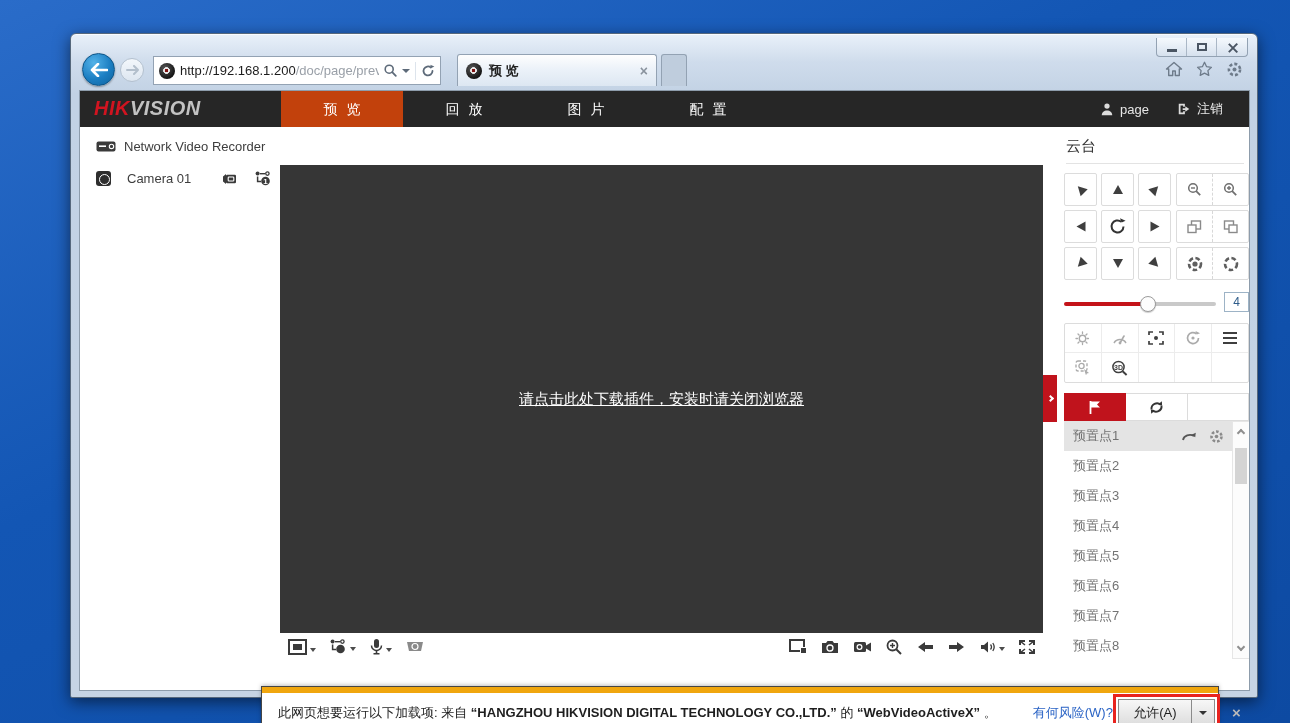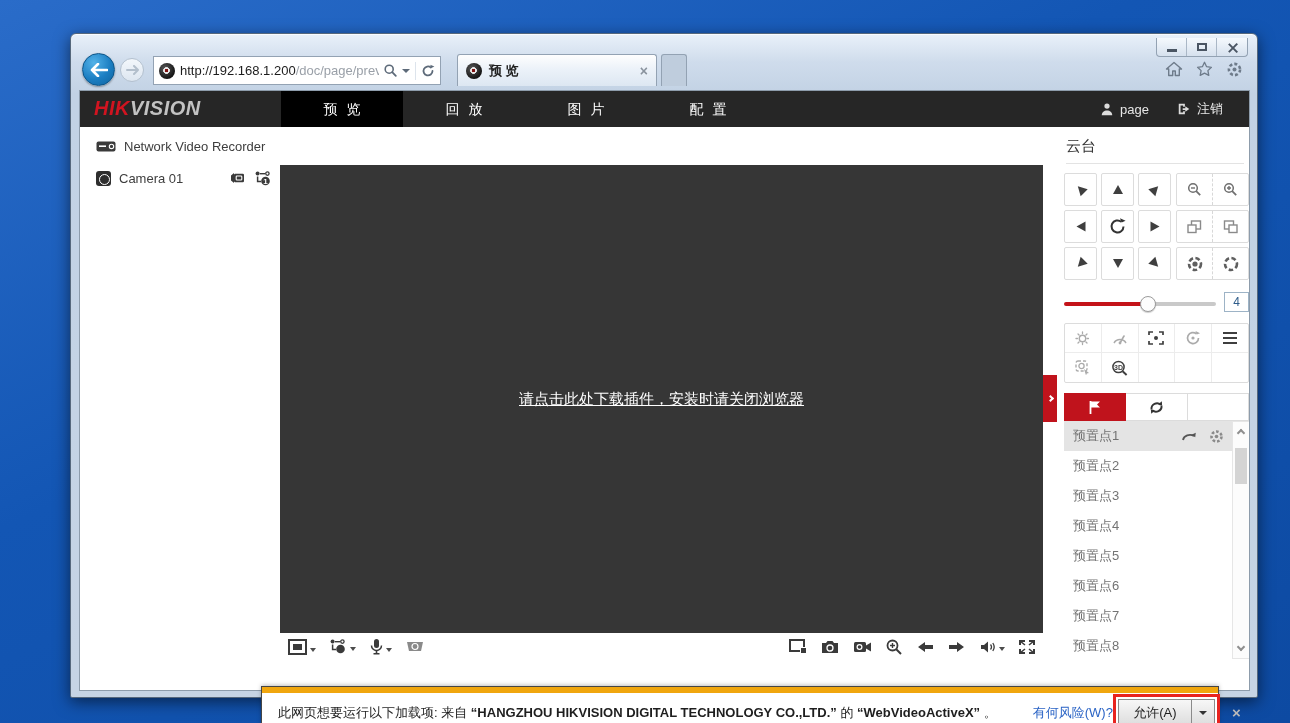--- a/index.html
+++ b/index.html
@@ -69,32 +69,32 @@
   .page { position:absolute; left:8px; top:56px; width:1171px; height:601px;
     background:#fff; border:1px solid #8d9cab; overflow:hidden; }
 
   .hik-header { position:relative; height:36px; background:#262626; }
   .logo { position:absolute; left:14px; top:6px; font-style:italic; font-weight:bold;
     font-size:20px; letter-spacing:.5px; }
   .logo .hik { color:#d01420; } .logo .vision { color:#c2c2c2;margin-top:40px; }
   .hik-tabs { position:absolute; left:201px; top:0; height:36px; display:flex; }
   .hik-tab { width:122px; height:36px; line-height:36px; text-align:center; color:#fff;
     font-size:14px; letter-spacing:9px; text-indent:9px; cursor:default; }
-  .hik-tab.active { background:#000000; }
+  .hik-tab.active { background:#c2410c; }
   .hik-right { position:absolute; right:26px; top:0; height:36px; display:flex;
     align-items:center; gap:28px; }
   .hik-user,.hik-logout { display:flex; align-items:center; gap:6px; color:#e6e6e6; font-size:13px; }
 
   .content { position:relative; height:565px; background:#fff; }
 
   
   .nvr-row { position:absolute; left:16px; top:12px; display:flex; align-items:center;
     gap:8px; font-size:13px; color:#3d3d3d; }
   .cam-row { position:absolute; left:16px; top:44px; width:176px; display:flex;
-    align-items:flex-start; gap:8px; font-size:13px; color:#3d3d3d; }
+    align-items:flex-end; gap:16px; font-size:13px; color:#3d3d3d; }
   .cam-row .cam-name { flex:1; }
   .cam-dot { width:15px; height:15px; border-radius:3px; background:#2e2e2e; position:relative; flex:none; }
   .cam-dot::after { content:""; position:absolute; left:3px; top:3px; width:9px; height:9px;
     border-radius:50%; border:1.6px solid #fff; background:#2e2e2e; }
 
   
   .video { position:absolute; left:200px; top:38px; width:763px; height:468px; background:#363636;
     display:flex; align-items:center; justify-content:center; }
   .plugin-link { color:#fff; font-size:15px; text-decoration:underline; cursor:pointer; }
 

